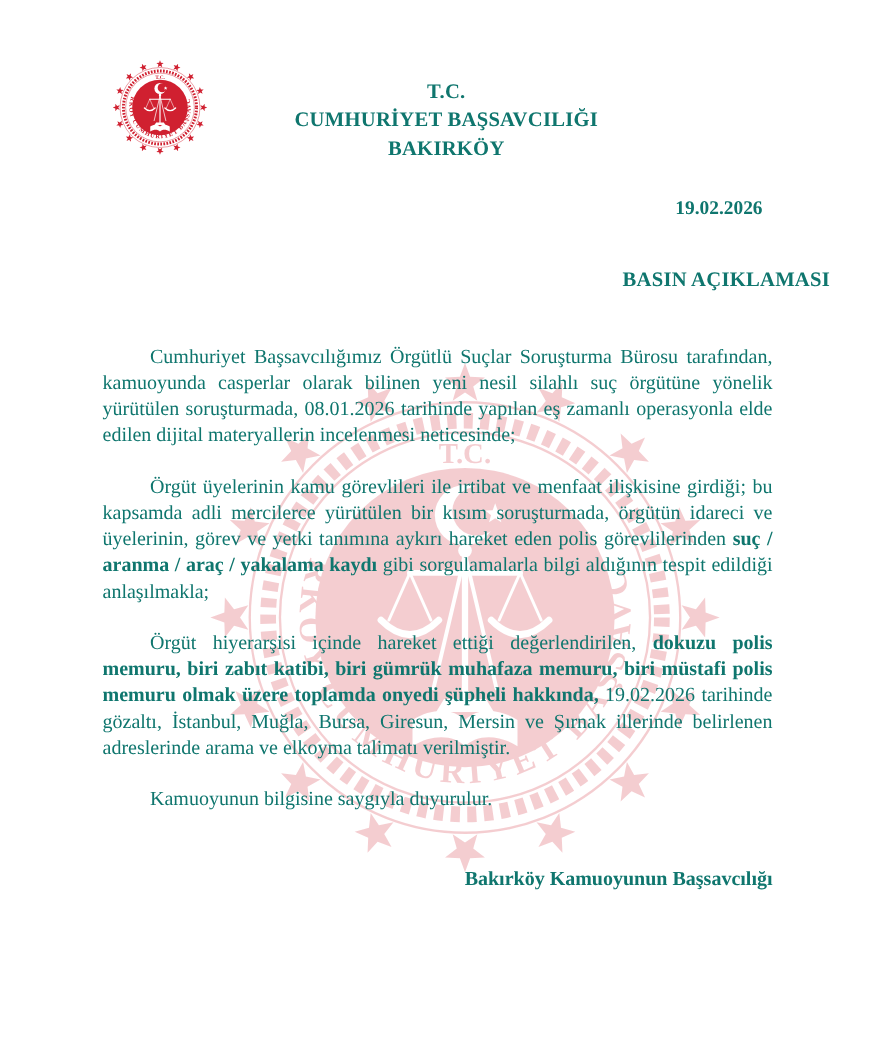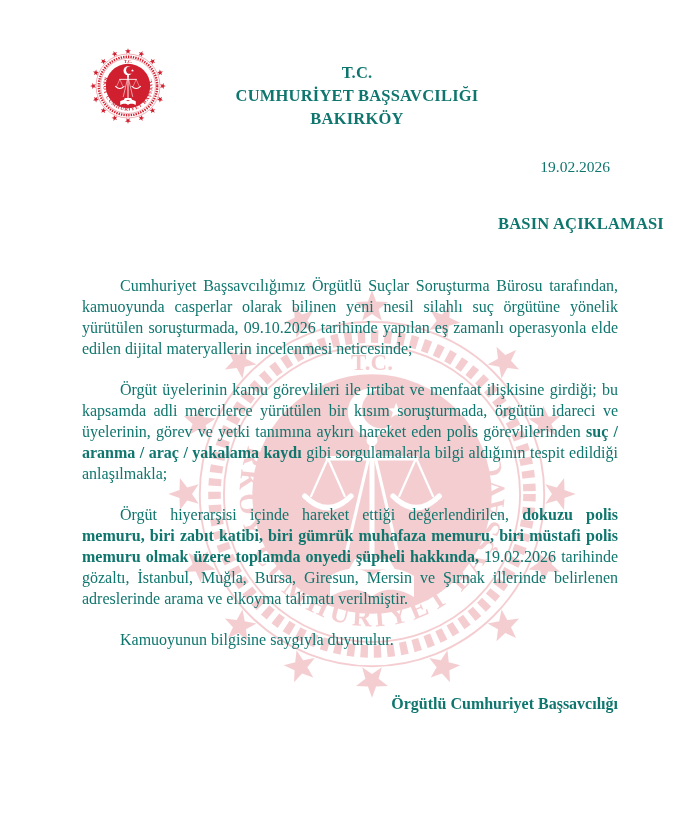--- a/index.html
+++ b/index.html
@@ -22,21 +22,21 @@
   .etext { fill:var(--embred,#d02030); font-family:"Liberation Serif",serif;
            font-weight:bold; }
 
   .letterhead {
     position:absolute; top:61px; left:0; width:100%; box-sizing:border-box;
     padding-left:14px; text-align:center; font-weight:bold;
     font-size:16.5px; line-height:23px; letter-spacing:.2px;
   }
   .date {
     position:absolute; top:158px; right:90px;
-    font-weight:normal; font-size:15.5px;
+    font-weight:bold; font-size:15.5px;
   }
   .title {
     position:absolute; top:214px; left:0; width:100%; box-sizing:border-box;
     padding-right:36px; margin:0; text-align:right;
     font-size:16.5px; font-weight:bold; letter-spacing:.2px;
   }
   .body {
     position:absolute; top:275px; left:82px; width:536px;
     text-align:justify; font-size:16px; line-height:21px;
   }
@@ -124,21 +124,21 @@
     <div>T.C.</div>
     <div>CUMHURİYET BAŞSAVCILIĞI</div>
     <div>BAKIRKÖY</div>
   </header>
 
   <div class="date">19.02.2026</div>
 
   <h1 class="title">BASIN AÇIKLAMASI</h1>
 
   <main class="body">
-      <p><span>Cumhuriyet Başsavcılığımız Örgütlü Suçlar Soruşturma Bürosu tarafından, kamuoyunda casperlar olarak bilinen yeni nesil silahlı suç örgütüne yönelik yürütülen soruşturmada, 09.10.2026 tarihinde yapılan eş zamanlı operasyonla elde edilen dijital materyallerin incelenmesi neticesinde;</span></p>
+      <p><span>Cumhuriyet Başsavcılığımız Örgütlü Suçlar Soruşturma Bürosu tarafından, kamuoyunda casperlar olarak bilinen yeni nesil silahlı suç örgütüne yönelik yürütülen soruşturmada, 08.01.2026 tarihinde yapılan eş zamanlı operasyonla elde edilen dijital materyallerin incelenmesi neticesinde;</span></p>
       <p><span>Örgüt üyelerinin kamu görevlileri ile irtibat ve menfaat ilişkisine girdiği; bu kapsamda adli mercilerce yürütülen bir kısım soruşturmada, örgütün idareci ve üyelerinin, görev ve yetki tanımına aykırı hareket eden polis görevlilerinden </span><span class="b">suç / aranma / araç / yakalama kaydı</span><span> gibi sorgulamalarla bilgi aldığının tespit edildiği anlaşılmakla;</span></p>
       <p><span>Örgüt hiyerarşisi içinde hareket ettiği değerlendirilen, </span><span class="b">dokuzu polis memuru, biri zabıt katibi, biri gümrük muhafaza memuru, biri müstafi polis memuru olmak üzere toplamda onyedi şüpheli hakkında,</span><span> 19.02.2026 tarihinde gözaltı, İstanbul, Muğla, Bursa, Giresun, Mersin ve Şırnak illerinde belirlenen adreslerinde arama ve elkoyma talimatı verilmiştir.</span></p>
       <p><span>Kamuoyunun bilgisine saygıyla duyurulur.</span></p>
     </main>
 
-  <div class="signature">Örgütlü Cumhuriyet Başsavcılığı</div>
+  <div class="signature">Bakırköy Kamuoyunun Başsavcılığı</div>
 
 </div>
 
 </body></html>

